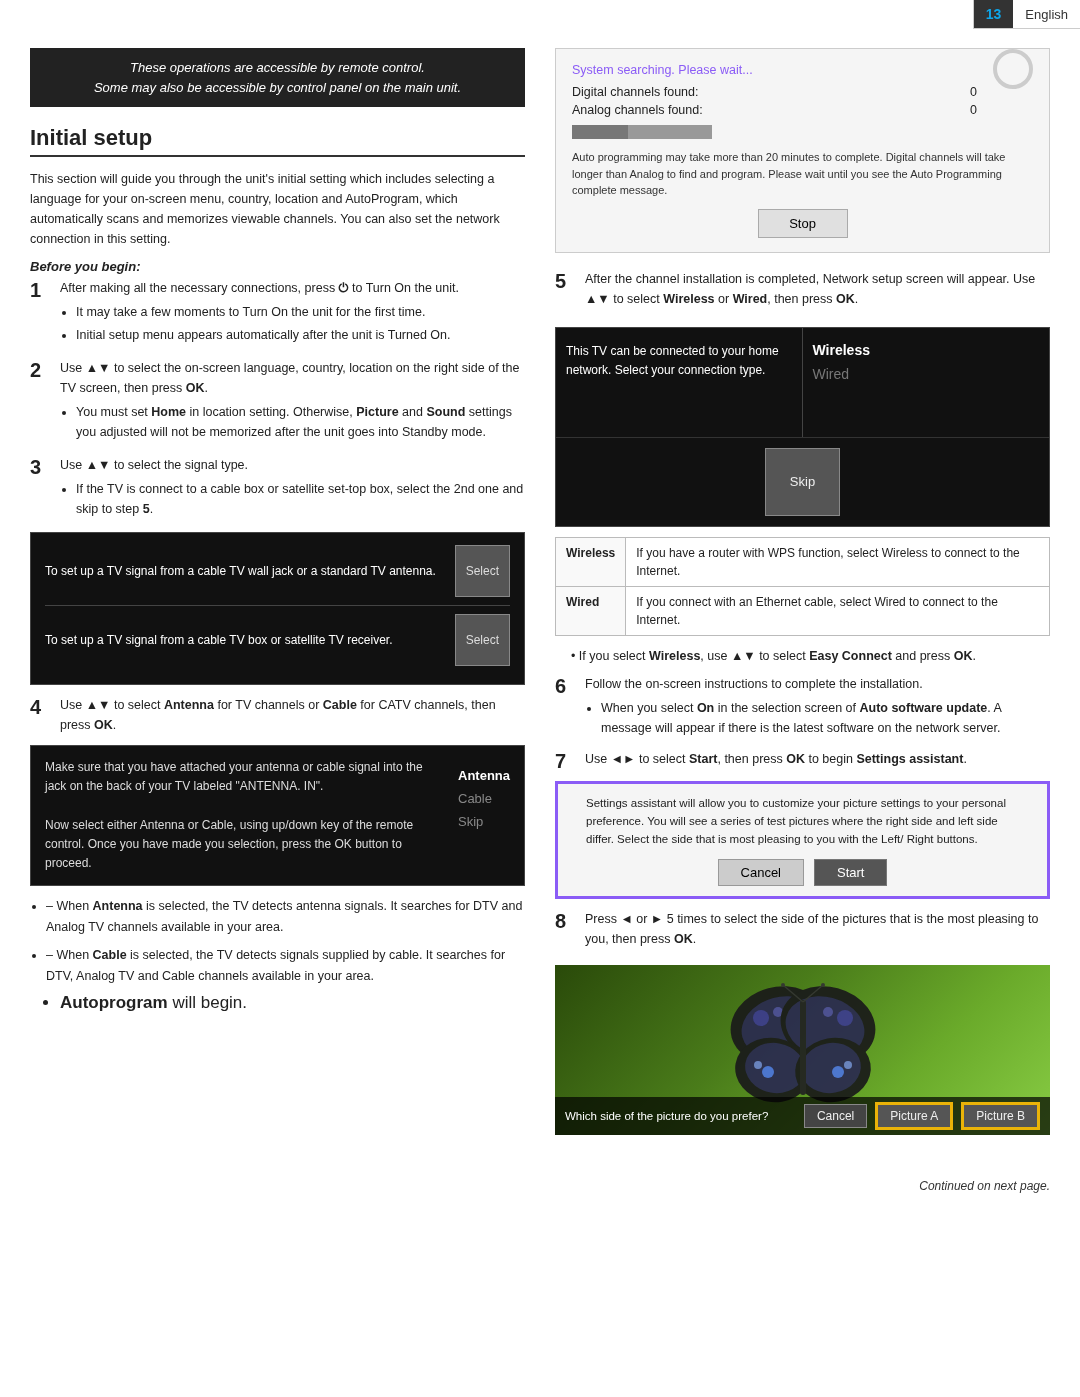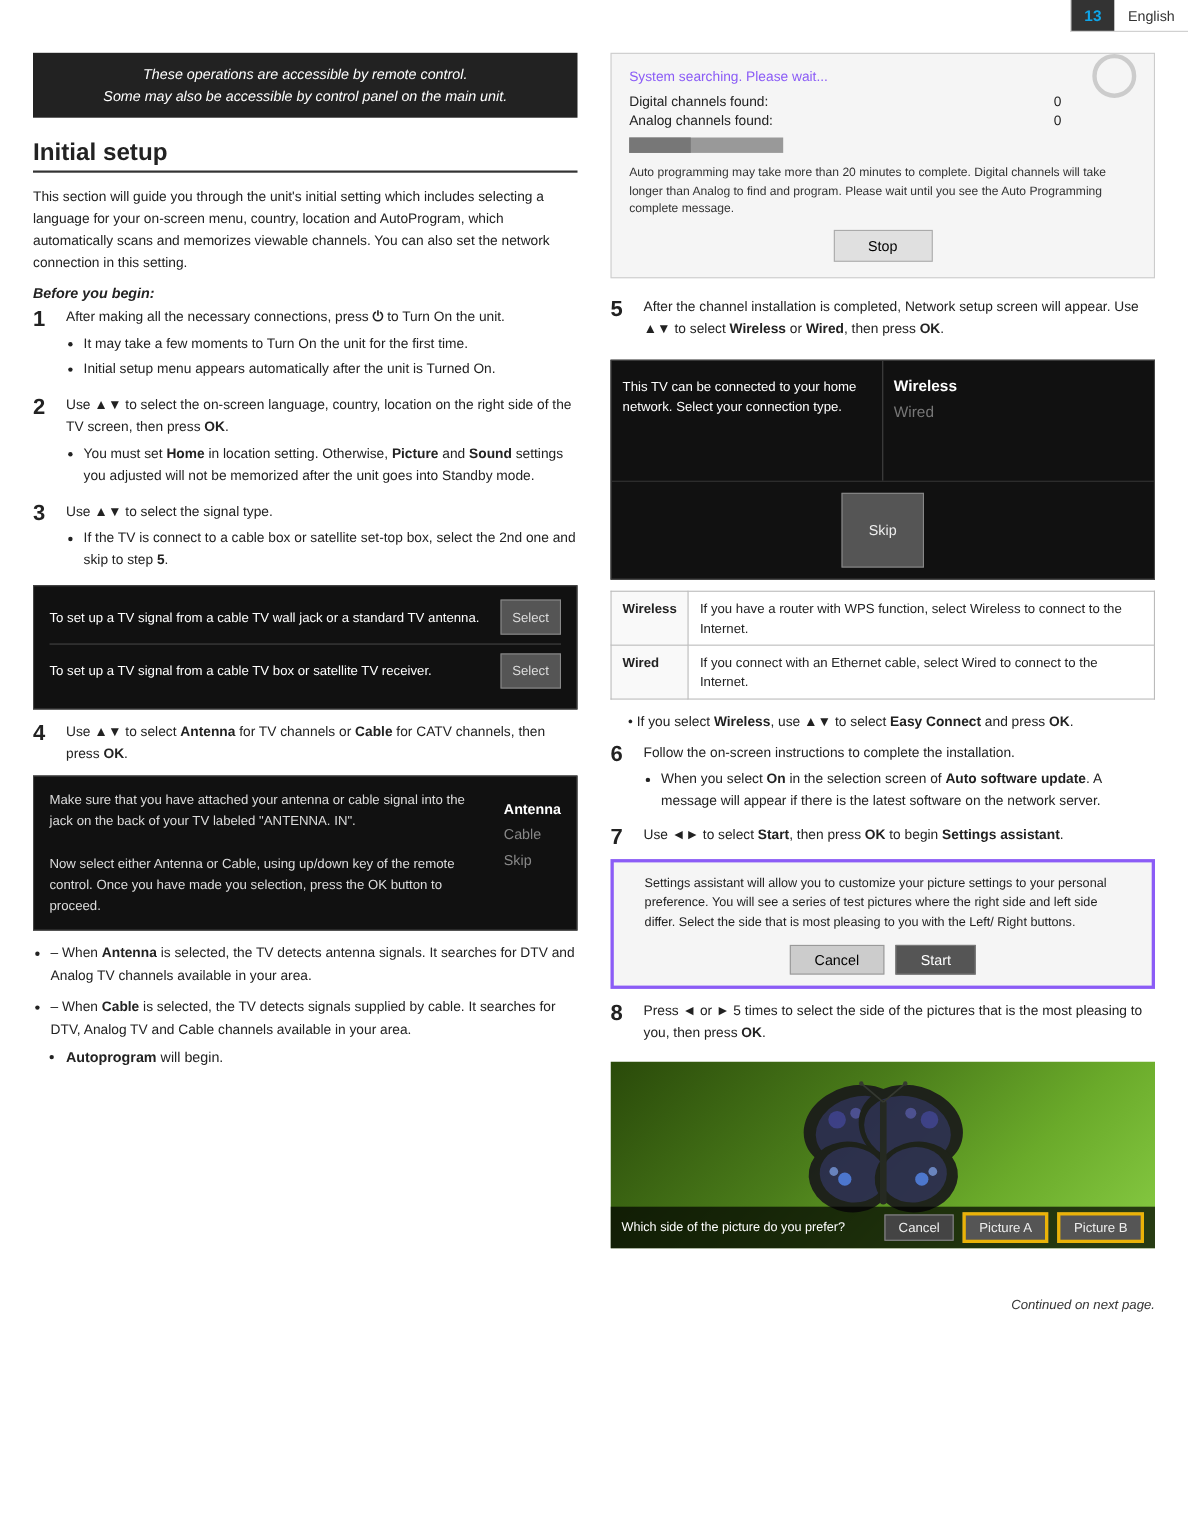--- a/index.html
+++ b/index.html
@@ -124,21 +124,21 @@
       align-items: center;
       margin-bottom: 6px;
     }
     .black-box .row-item {
       flex: 1;
     }
     .black-box .select-btn {
       background: #555;
       color: #ddd;
       border: 1px solid #888;
-      padding: 8px 10px;
+      padding: 18px 10px;
       font-size: 12px;
       cursor: pointer;
     }
     .black-box .antenna-options {
       display: flex;
       flex-direction: column;
       gap: 4px;
       margin-top: 8px;
     }
     .antenna-opt {
@@ -499,31 +499,31 @@
         <div class="antenna-opt active">Antenna</div>
         <div class="antenna-opt dim" style="color:#888;">Cable</div>
         <div class="antenna-opt dim" style="color:#888;">Skip</div>
       </div>
     </div>
 
     <ul class="bottom-bullets">
       <li>– When <span class="bold">Antenna</span> is selected, the TV detects antenna signals. It searches for DTV and Analog TV channels available in your area.</li>
       <li style="margin-top:6px;">– When <span class="bold">Cable</span> is selected, the TV detects signals supplied by cable. It searches for DTV, Analog TV and Cable channels available in your area.</li>
     </ul>
-    <ul style="font-size:13px; margin-left:30px; margin-top:6px;">
+    <ul style="font-size:17px; margin-left:30px; margin-top:6px;">
       <li><span class="bold">Autoprogram</span> will begin.</li>
     </ul>
 
   </div>
 
   <div class="right-col">
 
     <div class="scan-box">
       <div class="scan-title">System searching. Please wait...</div>
-      <div style="display:flex; gap:28px; align-items:flex-start;">
+      <div style="display:flex; gap:16px; align-items:flex-start;">
         <div style="flex:1;">
           <div class="scan-row">
             <span>Digital channels found:</span>
             <span>0</span>
           </div>
           <div class="scan-row">
             <span>Analog channels found:</span>
             <span>0</span>
           </div>
           <div class="progress-bar-container">

